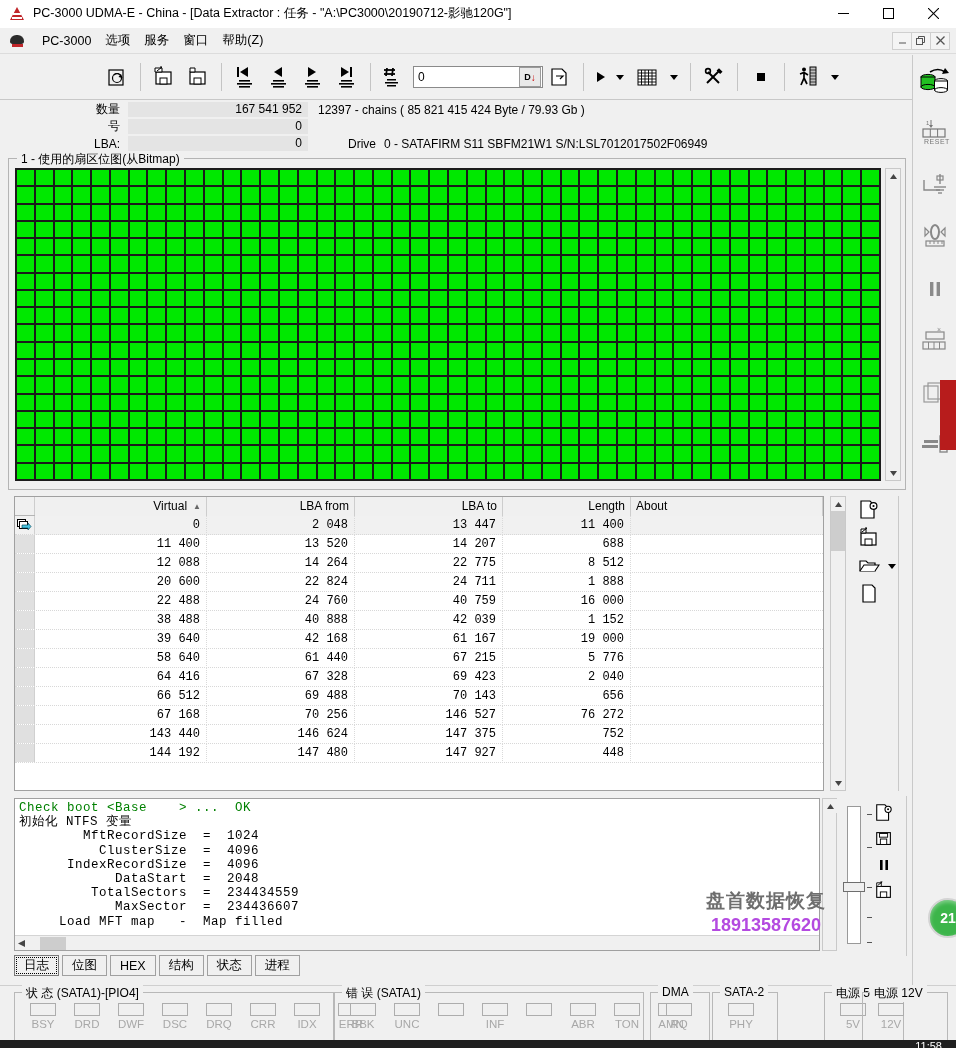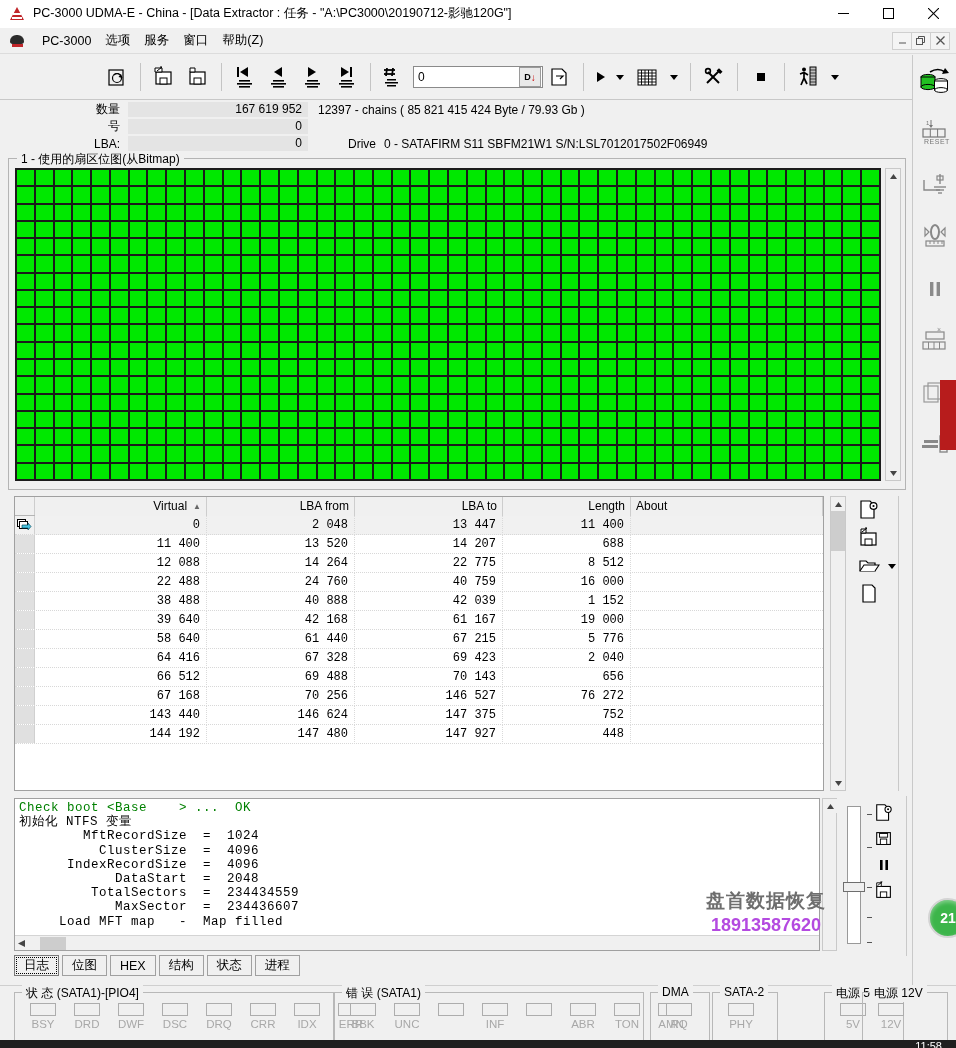--- a/index.html
+++ b/index.html
@@ -429,21 +429,21 @@
       </svg>
     </div>
     <div class="tb-btn narrow">
       <div class="caret"></div>
     </div>
   </div>
 
   <div class="infopanel">
     <div class="info-row" style="top:2px;">
       <div class="info-label">数量</div>
-      <div class="info-value-box">167 619 952</div>
+      <div class="info-value-box">167 541 952</div>
       <div class="info-extra">12397 - chains  ( 85 821 415 424 Byte /  79.93 Gb )</div>
     </div>
     <div class="info-row" style="top:19px;">
       <div class="info-label">号</div>
       <div class="info-value-box">0</div>
     </div>
     <div class="info-row" style="top:36px;">
       <div class="info-label">LBA:</div>
       <div class="info-value-box">0</div>
       <div class="drive-lbl">Drive</div>
@@ -1341,20 +1341,28 @@
           <div class="td num" style="width: 148px;">14 207</div>
           <div class="td num" style="width: 128px;">688</div>
           <div class="td about" style="width: 192px;"></div>
         </div>
         <div class="trow">
           <div class="tgut"></div>
           <div class="td num" style="width: 172px;">12 088</div>
           <div class="td num" style="width: 148px;">14 264</div>
           <div class="td num" style="width: 148px;">22 775</div>
           <div class="td num" style="width: 128px;">8 512</div>
+          <div class="td about" style="width: 192px;"></div>
+        </div>
+        <div class="trow">
+          <div class="tgut"></div>
+          <div class="td num" style="width: 172px;">20 600</div>
+          <div class="td num" style="width: 148px;">22 824</div>
+          <div class="td num" style="width: 148px;">24 711</div>
+          <div class="td num" style="width: 128px;">1 888</div>
           <div class="td about" style="width: 192px;"></div>
         </div>
         <div class="trow">
           <div class="tgut"></div>
           <div class="td num" style="width: 172px;">22 488</div>
           <div class="td num" style="width: 148px;">24 760</div>
           <div class="td num" style="width: 148px;">40 759</div>
           <div class="td num" style="width: 128px;">16 000</div>
           <div class="td about" style="width: 192px;"></div>
         </div>

